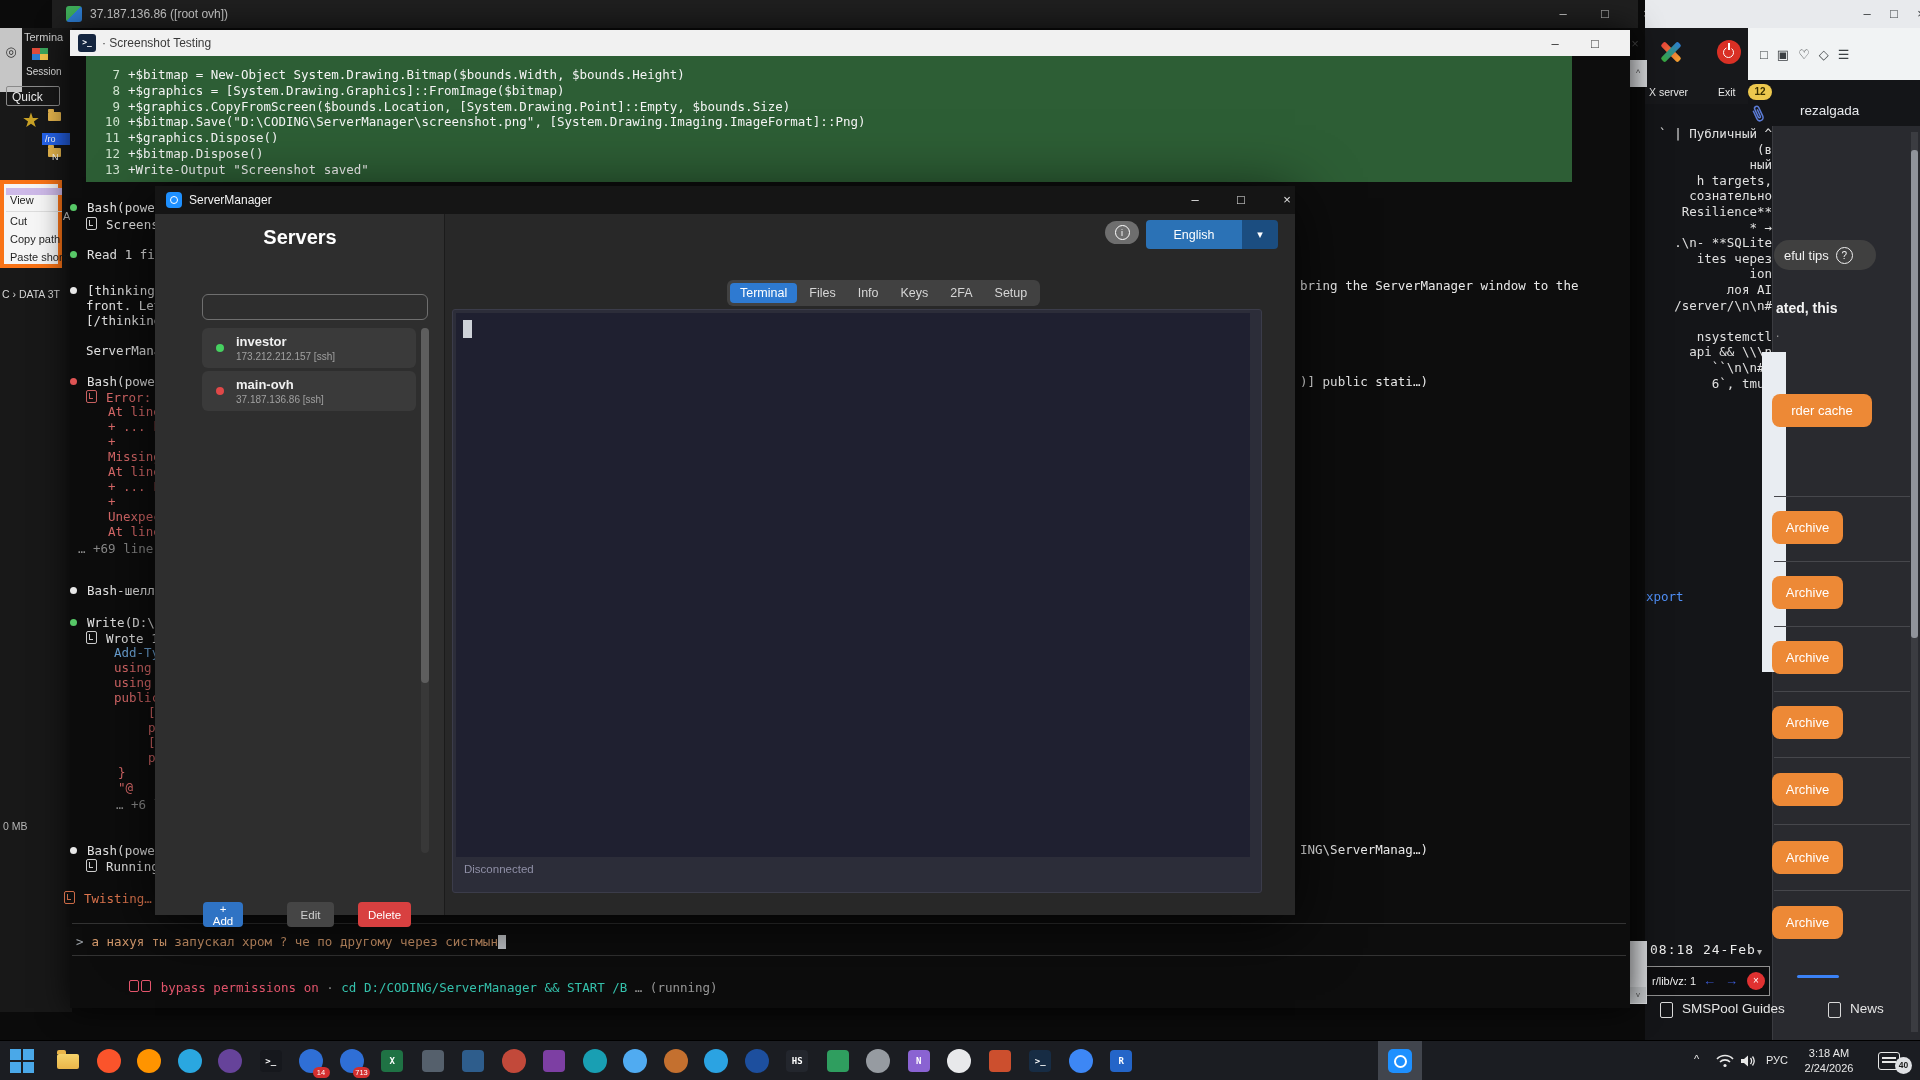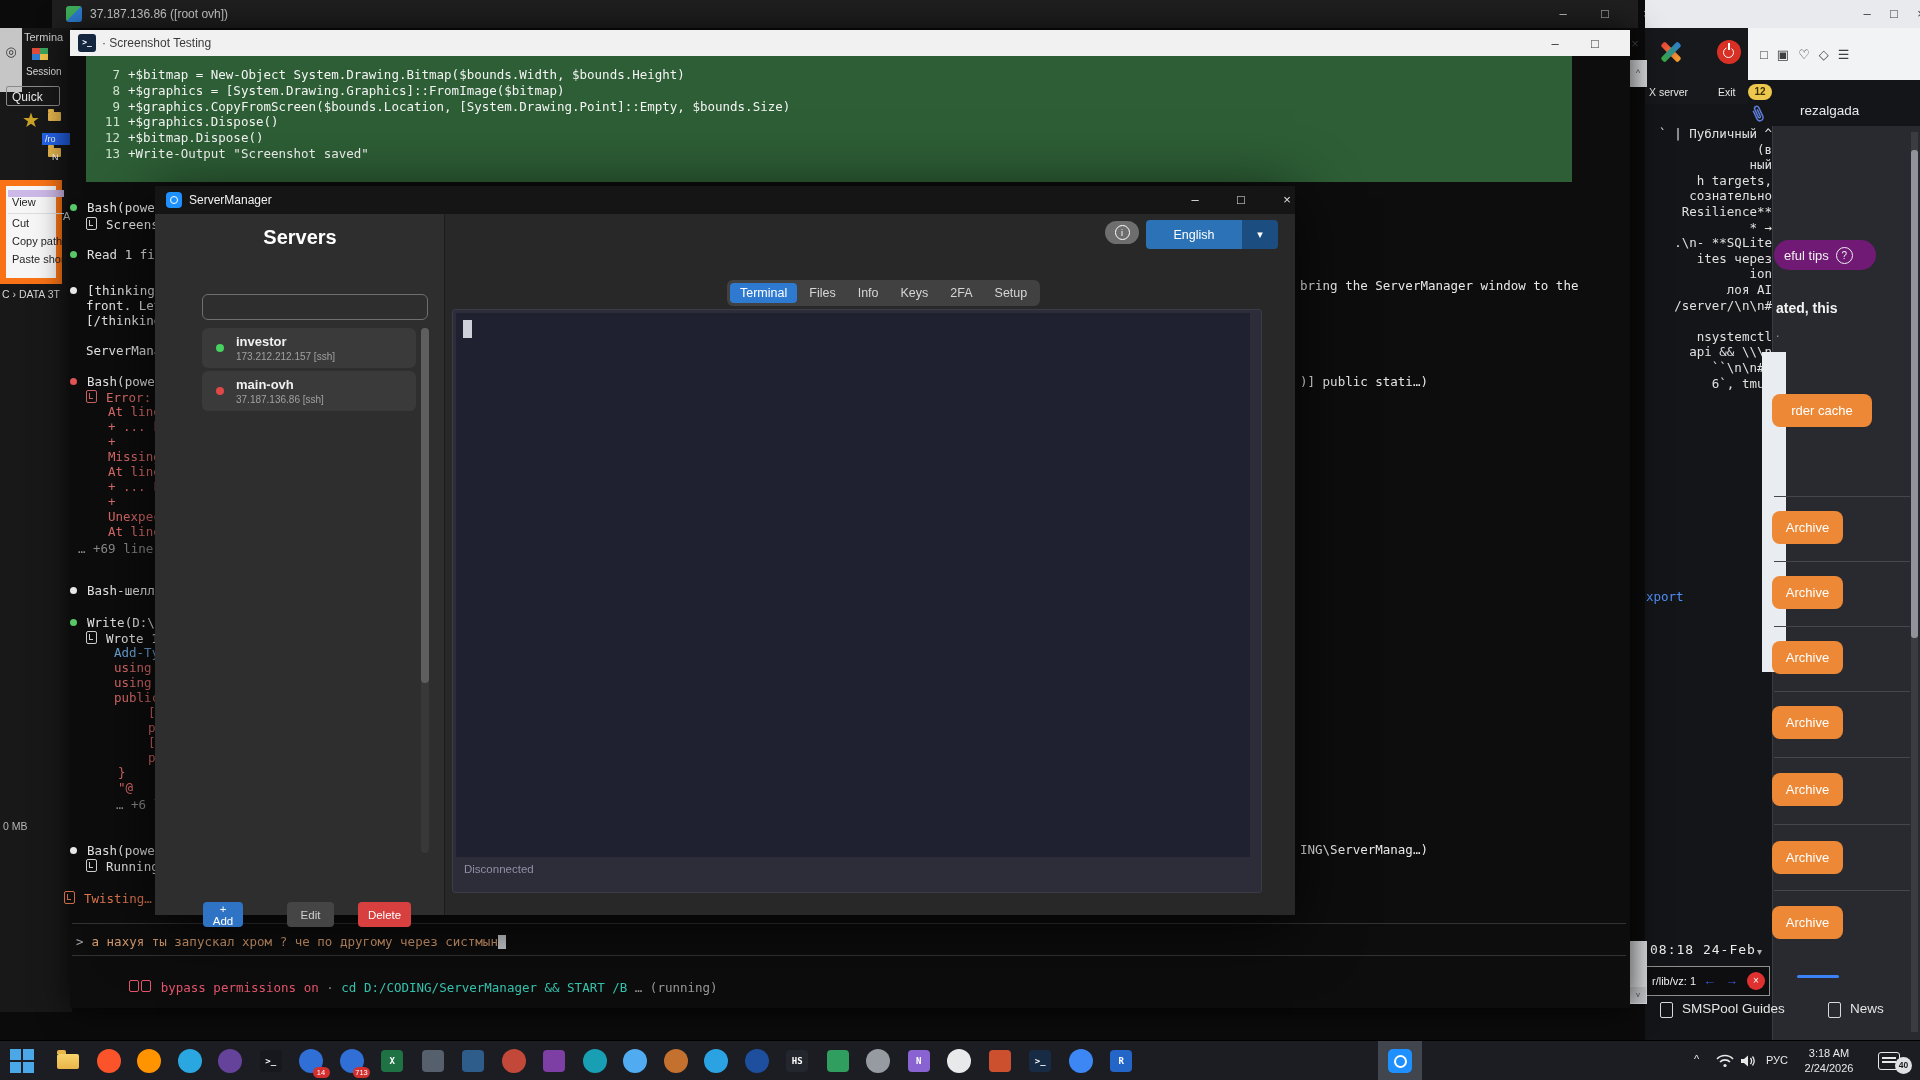--- a/index.html
+++ b/index.html
@@ -19,21 +19,21 @@
   .lf-menutext{left:24px;top:3px;font-size:11px;color:#cfcfcf;}
   .sess-ic{left:32px;top:20px;width:16px;height:12px;display:grid;grid-template-columns:8px 8px;grid-template-rows:6px 6px;}
   .sess-ic i{display:block;}
   .lf-session{left:26px;top:38px;font-size:10px;color:#d8d8d8;}
   .lf-quick{left:6px;top:58px;width:54px;height:20px;border:1px solid #8a8a8a;border-radius:2px;color:#e8e8e8;font-size:12px;line-height:20px;padding-left:5px;box-sizing:border-box;}
   .lf-star{left:22px;top:80px;font-size:20px;color:#c9a227;}
   .fold{width:13px;height:9px;background:#e7b64d;border-radius:1px;position:absolute;}
   .fold:before{content:"";position:absolute;top:-3px;left:0;width:6px;height:3px;background:#e7b64d;border-radius:1px 1px 0 0;}
   .lf-sel{left:42px;top:105px;width:30px;height:12px;background:#2563eb;color:#fff;font-size:9px;line-height:12px;padding-left:3px;box-sizing:border-box;}
   .lf-n{left:52px;top:124px;font-size:9px;color:#fff;}
-  .ctx-menu{left:0;top:152px;width:62px;height:104px;background:#f6f6f6;border:6px solid #f97316;box-sizing:border-box;}
+  .ctx-menu{left:0;top:152px;width:62px;height:88px;background:#f6f6f6;border:4px solid #f97316;box-sizing:border-box;}
   .ctx-sliver{position:absolute;left:2px;top:4px;width:56px;height:7px;background:#cdb9e8;}
   .ctx-item{position:absolute;left:6px;font-size:11px;color:#1f1f1f;white-space:nowrap;}
   .ctx-sep{position:absolute;left:2px;top:27px;width:56px;height:1px;background:#ddd;}
   .ctx-frag{left:63px;top:182px;font-size:11px;color:#ddd;}
   .bcrumb{left:2px;top:260px;font-size:10.5px;color:#d6d6d6;white-space:nowrap;text-align:center;}
   .status-size{left:3px;top:792px;font-size:10.5px;color:#b5b5b5;}
 
   
   .br-title{left:1645px;top:0;width:275px;height:28px;background:#e8eaed;}
   .br-title .winctl{color:#3c4043;}
@@ -49,21 +49,21 @@
   .exit-ic:before{content:"";position:absolute;left:6px;top:7px;width:9px;height:9px;border:1.6px solid #fff;border-radius:50%;}
   .exit-ic:after{content:"";position:absolute;left:10.5px;top:3px;width:2px;height:7px;background:#fff;box-shadow:0 0 0 1.5px #d93025;}
   .xz-lab{position:absolute;top:58px;font-size:10.5px;color:#e8e8e8;}
   .badge12{left:1748px;top:84px;width:24px;height:16px;border-radius:8px;background:#edc84e;color:#3a3000;font-size:10px;font-weight:bold;text-align:center;line-height:16px;}
   .account{left:1800px;top:103px;font-size:13.5px;color:#e8eaed;}
   .clip{left:1750px;top:104px;}
   .ru-lines{left:1634px;top:126px;width:138px;}
   .ru-lines div{height:15.6px;font-size:12.5px;color:#e0e0e0;text-align:right;white-space:pre;font-family:"DejaVu Sans Mono",monospace;}
   .export{left:1646px;top:573px;font-size:12.5px;color:#4f8ff7;margin-top:16px;}
   .panel{left:1772px;top:126px;width:148px;height:914px;background:#292a2f;border-left:1px solid #3a3b40;box-sizing:border-box;}
-  .tips-pill{left:1774px;top:240px;width:102px;height:30px;background:#701a75;border-radius:15px;color:#f1f1f1;font-size:13px;display:flex;align-items:center;gap:7px;padding-left:10px;box-sizing:border-box;}
+  .tips-pill{left:1774px;top:240px;width:102px;height:30px;background:#404040;border-radius:15px;color:#f1f1f1;font-size:13px;display:flex;align-items:center;gap:7px;padding-left:10px;box-sizing:border-box;}
   .qmark{width:15px;height:15px;border:1.5px solid #f1f1f1;border-radius:50%;font-size:10px;display:flex;align-items:center;justify-content:center;}
   .msg-line{left:1776px;top:300px;font-size:14px;font-weight:bold;color:#f3f3f3;}
   .msg-sub{left:1776px;top:326px;font-size:12px;color:#9a9a9a;}
   .white-strip{left:1762px;top:352px;width:24px;height:320px;background:#e9edf2;}
   .orange-btn{background:#ed8936;border-radius:8px;color:#fff;font-size:13px;display:flex;align-items:center;justify-content:center;cursor:pointer;}
   .arch-div{position:absolute;left:1774px;width:136px;height:1px;background:#46474c;}
   .pan-scroll{left:1911px;top:132px;width:7px;height:900px;background:#3b3c41;}
   .pan-thumb{left:1911px;top:150px;width:7px;height:488px;background:#90939a;border-radius:3px;}
   .btime{left:1650px;top:942px;font-size:13px;color:#ececec;letter-spacing:1px;}
   .btime-ch{left:1757px;top:946px;font-size:10px;color:#b0b0b0;}
@@ -294,20 +294,21 @@
       <div class="abs shot-ic mono">&gt;_</div>
       <div class="abs shot-name">· Screenshot Testing</div>
       <div class="abs winctl" style="left:1470px">–</div>
       <div class="abs winctl" style="left:1510px">□</div>
       <div class="abs winctl" style="left:1550px">×</div>
     </div>
     <div class="abs codeblock" id="code-lines">
         <div class="cl"><span class="n">7</span><span class="c">+$bitmap = New-Object System.Drawing.Bitmap($bounds.Width, $bounds.Height)</span></div>
         <div class="cl"><span class="n">8</span><span class="c">+$graphics = [System.Drawing.Graphics]::FromImage($bitmap)</span></div>
         <div class="cl"><span class="n">9</span><span class="c">+$graphics.CopyFromScreen($bounds.Location, [System.Drawing.Point]::Empty, $bounds.Size)</span></div>
+        <div class="cl"><span class="n">10</span><span class="c">+$bitmap.Save("D:\CODING\ServerManager\screenshot.png", [System.Drawing.Imaging.ImageFormat]::Png)</span></div>
         <div class="cl"><span class="n">11</span><span class="c">+$graphics.Dispose()</span></div>
         <div class="cl"><span class="n">12</span><span class="c">+$bitmap.Dispose()</span></div>
         <div class="cl"><span class="n">13</span><span class="c">+Write-Output "Screenshot saved"</span></div>
       </div>
     <div id="transcript">
         <div class="tl " style="top: 170px; left: 0px;"><span class="dot" style="background: rgb(88, 201, 104);"></span><span>Bash(powershe</span></div>
         <div class="tl " style="top: 186px; left: 16px;"><span class="cbox"></span><span>Screenshot</span></div>
         <div class="tl " style="top: 217px; left: 0px;"><span class="dot" style="background: rgb(88, 201, 104);"></span><span>Read 1 file (</span></div>
         <div class="tl " style="top: 253px; left: 0px;"><span class="dot" style="background: rgb(232, 232, 232);"></span><span>[thinking] Th</span></div>
         <div class="tl " style="top: 268px; left: 16px;"><span>front. Let me</span></div>

